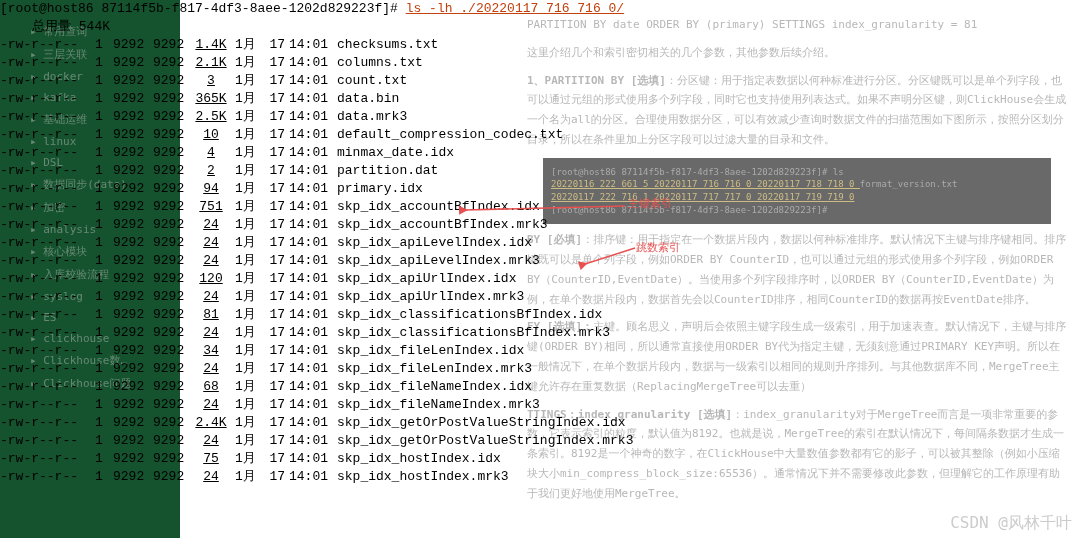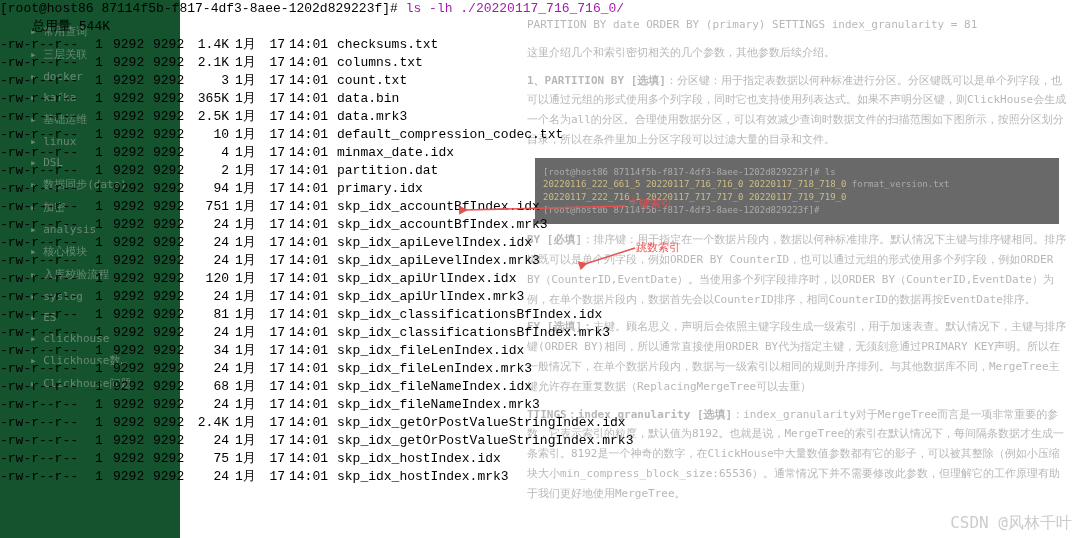--- a/index.html
+++ b/index.html
@@ -1,32 +1,32 @@
 <!DOCTYPE html>
 <html><head>
 <meta charset="utf-8">
 <style>
 * { margin: 0; padding: 0; box-sizing: border-box; }
 body { width: 1080px; height: 538px; font-family: Consolas, monospace; font-size: 13px; background: #fff; position: relative; overflow: hidden; }
 .bg-sidebar { position: absolute; left: 0; top: 0; width: 180px; height: 538px; background: #14532d; padding: 20px 10px; color: #bbb; font-size: 11px; }
 .sb-item { padding: 4px 0 4px 20px; color: #bbb; opacity: 0.5; }
 .bg-right { position: absolute; left: 522px; top: 10px; width: 550px; height: 520px; color: #999; font-size: 11px; line-height: 1.8; padding: 5px; opacity: 0.7; }
 .bg-para { margin-bottom: 8px; }
-.dark-box { background: #2b2b2b; color: #888; padding: 8px; font-size: 9px; margin: 6px 8px; line-height: 1.4; }
+.dark-box { background: #2b2b2b; color: #888; padding: 8px; font-size: 9px; margin: 6px 16px; line-height: 1.4; }
 .dark-line { white-space: nowrap; overflow: hidden; }
-.dk-yellow { color: #b8a050; }
+.dk-yellow { color: #b8a050; text-decoration: underline; }
 .terminal { position: absolute; left: 0; top: 0; width: 700px; background: transparent; }
 .term-line { display: flex; color: #000; font-family: Consolas, "Courier New", monospace; font-size: 13px; line-height: 18px; white-space: pre; }
 .prompt { color: #000; }
-.cmd { color: #a21caf; }
+.cmd { color: #c2410c; text-decoration: underline; }
 .perm { width: 95px; }
 .links { width: 18px; }
 .own { width: 40px; }
 .grp { width: 40px; }
-.size { width: 42px; text-align: right; padding-right: 6px; }
+.size { width: 42px; text-align: center; padding-right: 6px; text-decoration: underline; }
 .mon { width: 28px; }
 .day { width: 26px; text-align: right; padding-right: 4px; }
 .tm { width: 48px; }
 .fname { }
 .total-line { color: #000; padding-left: 32px; }
 .annotation { position: absolute; color: #e85050; font-size: 11px; }
 .arrow-svg { position: absolute; pointer-events: none; }
 .watermark { position: absolute; right: 8px; bottom: 4px; font-size: 16px; color: #ccc; }
 </style>
 </head>

